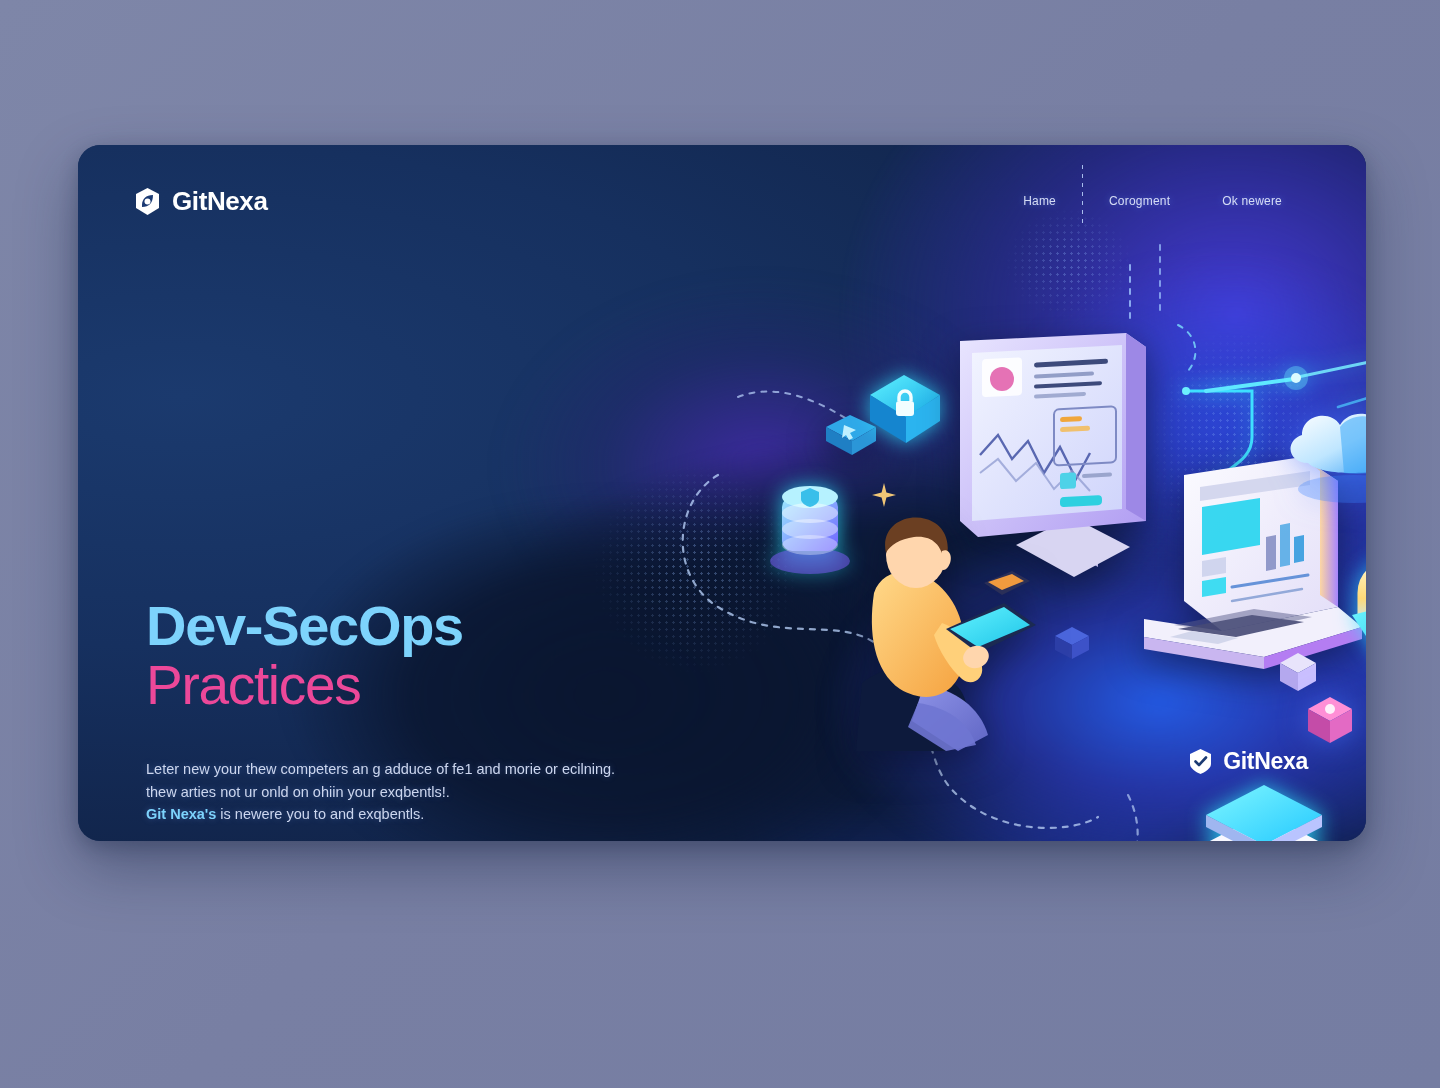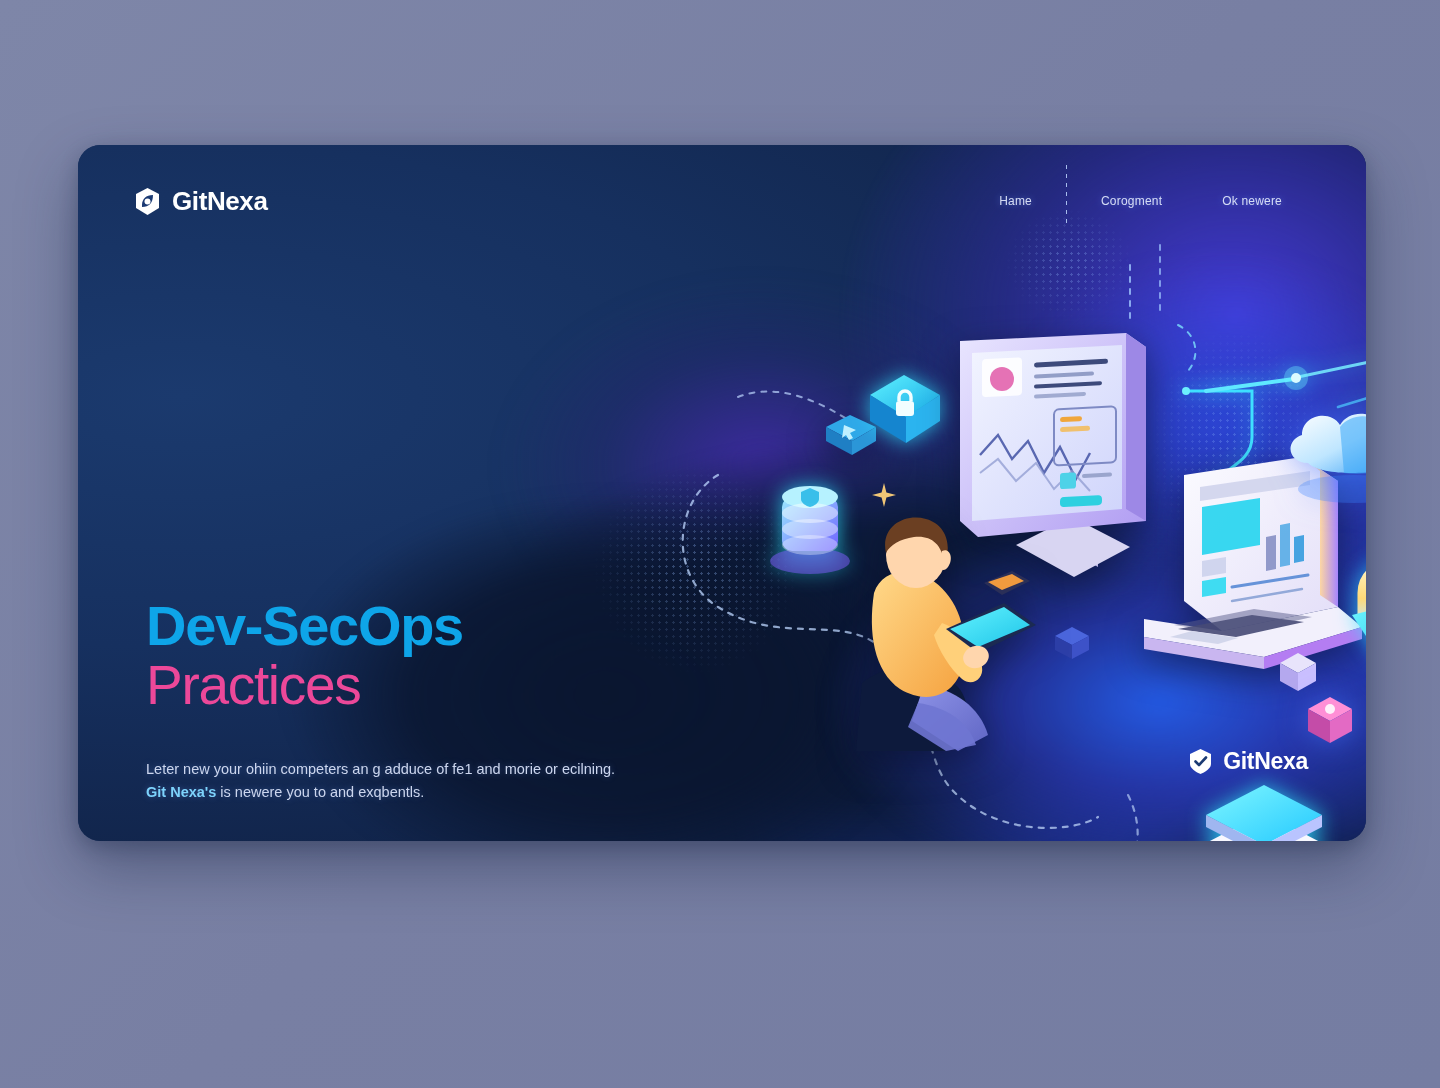--- a/index.html
+++ b/index.html
@@ -101,38 +101,38 @@
   .topbar {
     position: absolute; left: 0; top: 0; right: 0; height: 112px;
     display: flex; align-items: center; justify-content: space-between;
     padding: 0 58px 0 56px; z-index: 30;
   }
   .brand { display: flex; align-items: center; gap: 11px; }
   .brand-mark { width: 27px; height: 29px; display: block; }
   .brand-name {
     color: #fff; font-size: 26px; font-weight: bold; letter-spacing: -.4px;
   }
-  .nav { display: flex; align-items: center; gap: 8px; }
+  .nav { display: flex; align-items: center; gap: 0; }
   .nav-link {
     color: #dfe6fb; font-size: 12px; letter-spacing: .2px;
     padding: 4px 26px; white-space: nowrap; opacity: .94;
     text-shadow: 0 0 7px rgba(120,160,255,.55);
     filter: blur(.35px);
   }
   .nav-sep {
     width: 1px; height: 58px; align-self: flex-start; margin-top: -14px;
     background: repeating-linear-gradient(to bottom, rgba(190,215,255,.85) 0 4px, transparent 4px 9px);
   }
 
   
   .copy {
     position: absolute; left: 68px; top: 452px; width: 640px; z-index: 30;
   }
   .h-line { line-height: 1.04; letter-spacing: -1.3px; }
-  .h1 { font-size: 56px; font-weight: bold; color: #0ea5e9; }
+  .h1 { font-size: 56px; font-weight: bold; color: #7dd3fc; }
   .h2 { font-size: 55px; font-weight: 300; color: #c9eaf7; margin-top: 4px; }
   .h3 { font-size: 55px; font-weight: 300; color: #ec4899; margin-top: 2px; }
 
   .body-copy {
     margin-top: 44px; width: 625px;
     color: #ccd6ee; font-size: 14.5px; line-height: 1.53;
     text-shadow: 0 0 6px rgba(110,150,230,.40);
     filter: blur(.32px);
   }
   .body-copy .ln { display: block; }
@@ -481,21 +481,22 @@
         <span class="nav-link">Ok newere</span>
       </nav>
 
     </div>
 
     <div class="copy">
       <div class="h-line h1">Dev-SecOps</div>
       <div class="h-line h3">Practices</div>
 
       <div class="body-copy">
-        <span class="ln">Leter new your ohiin competers an g adduce of fe1 and morie or ecilning.</span>
+        <span class="ln">Leter new your thew competers an g adduce of fe1 and morie or ecilning.</span>
+        <span class="ln">thew arties not ur onld on ohiin your exqbentls!.</span>
         <span class="ln"><b>Git Nexa's</b><span> is newere you to and exqbentls.</span></span>
       </div>
     </div>
 
     <div class="wm">
       <svg class="wm-mark" viewBox="0 0 25 27">
         <path d="M12.5 1 L23 6 V16 C23 22 12.5 26 12.5 26 C12.5 26 2 22 2 16 V6 Z" fill="#ffffff"></path>
         <path d="M7.5 13.5 L11 17 L18 9.5" stroke="#1b3a73" stroke-width="2.6" fill="none" stroke-linecap="round" stroke-linejoin="round"></path>
       </svg>
       <span class="wm-name">GitNexa</span>

